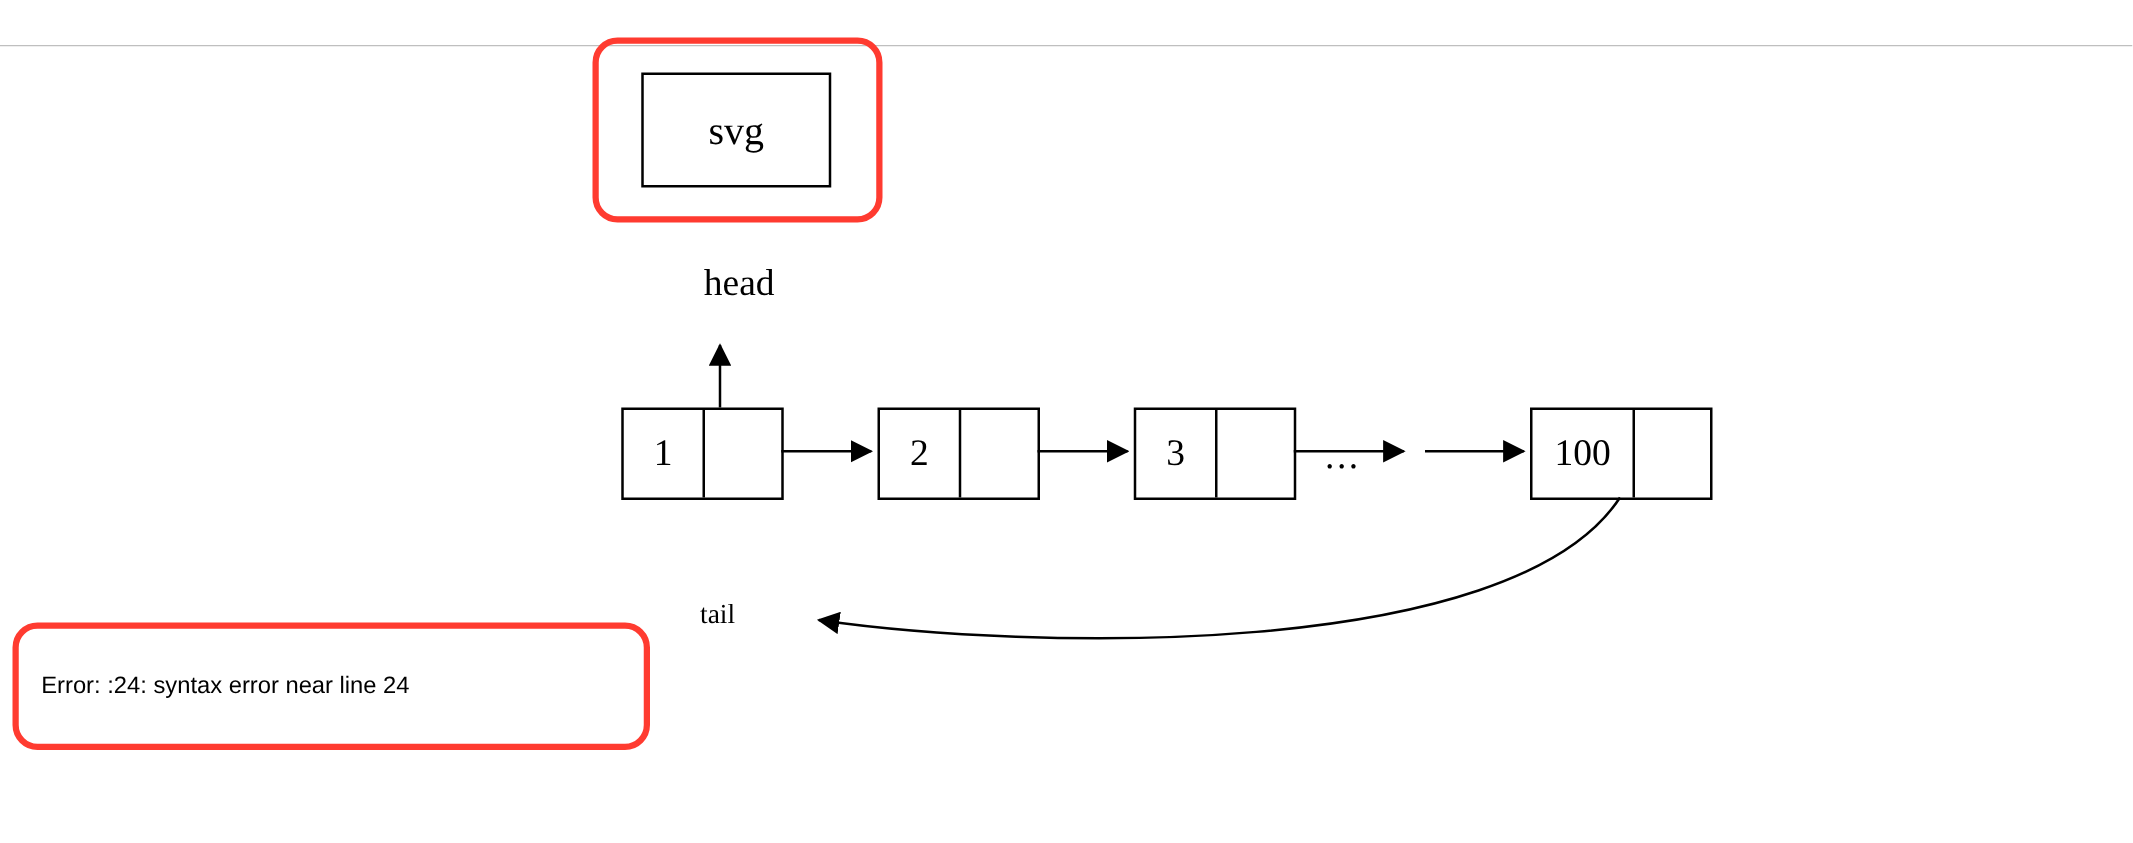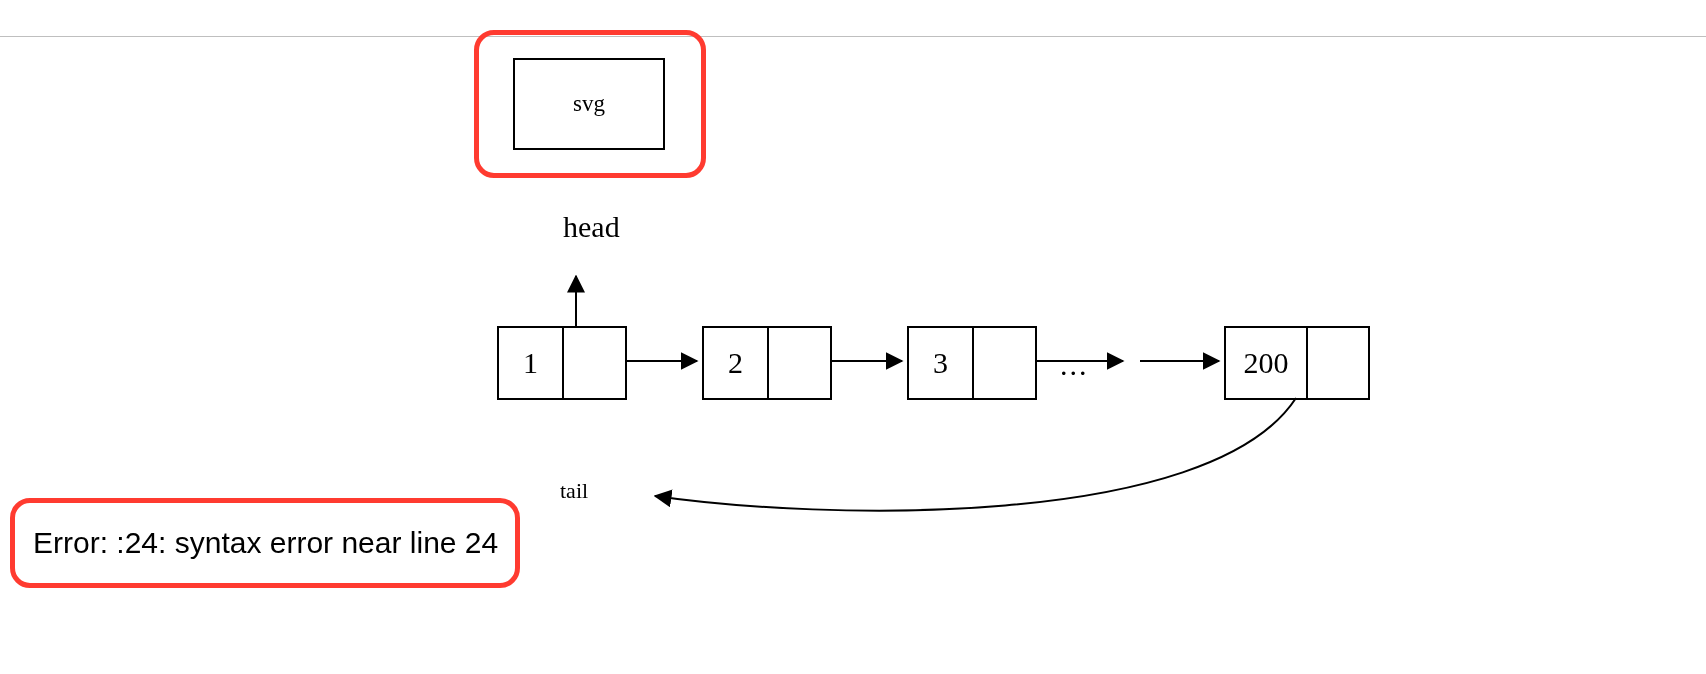--- a/index.html
+++ b/index.html
@@ -34,21 +34,21 @@
   .svg-box {
     position: absolute;
     top: 58px;
     left: 513px;
     width: 148px;
     height: 88px;
     border: 2px solid #000;
     display: flex;
     align-items: center;
     justify-content: center;
-    font-size: 23px;
+    font-size: 32px;
     background: #fff;
   }
   .head-label {
     position: absolute;
     top: 210px;
     left: 545px;
     font-size: 30px;
     margin-left: 18px;
   }
   .tail-label {
@@ -96,29 +96,29 @@
     left: 0;
     width: 1706px;
     height: 674px;
     pointer-events: none;
   }
   .err-box {
     position: absolute;
     top: 498px;
     left: 10px;
     width: 510px;
-    height: 90px;
+    height: 102px;
     border: 5px solid #ff3b30;
     border-radius: 20px;
     box-sizing: border-box;
     display: flex;
     align-items: center;
     padding-left: 18px;
     font-family: Helvetica, Arial, sans-serif;
-    font-size: 30px;
+    font-size: 19px;
     color: #000;
   }
 </style>
 </head>
 <body>
 
 <div class="hr"></div>
 
 <div class="svg-highlight"></div>
 <div class="svg-box">
@@ -132,21 +132,21 @@
   <div class="val">1</div>
 </div>
 <div id="node2" class="node">
   <div class="val">2</div>
 </div>
 <div id="node3" class="node">
   <div class="val">3</div>
 </div>
 <div class="ellipsis">...</div>
 <div id="node100" class="node">
-  <div class="val">200</div>
+  <div class="val">100</div>
 </div>
 
 <svg class="arrow-svg">
   <defs>
     <marker id="ah" viewBox="0 0 12 12" refX="11" refY="6" markerWidth="9" markerHeight="9" orient="auto">
       <path d="M 0 0 L 12 6 L 0 12 z" fill="#000"></path>
     </marker>
   </defs>
 
   <line x1="576" y1="326" x2="576" y2="276" stroke="#000" stroke-width="2" marker-end="url(#ah)"></line>

